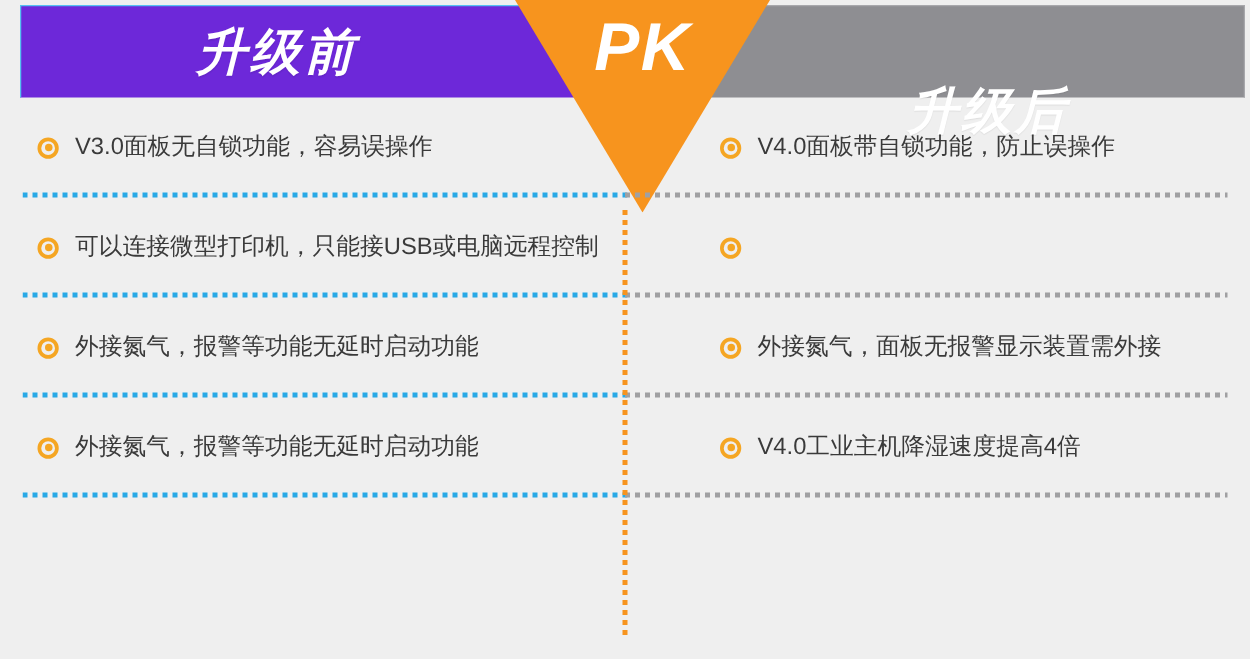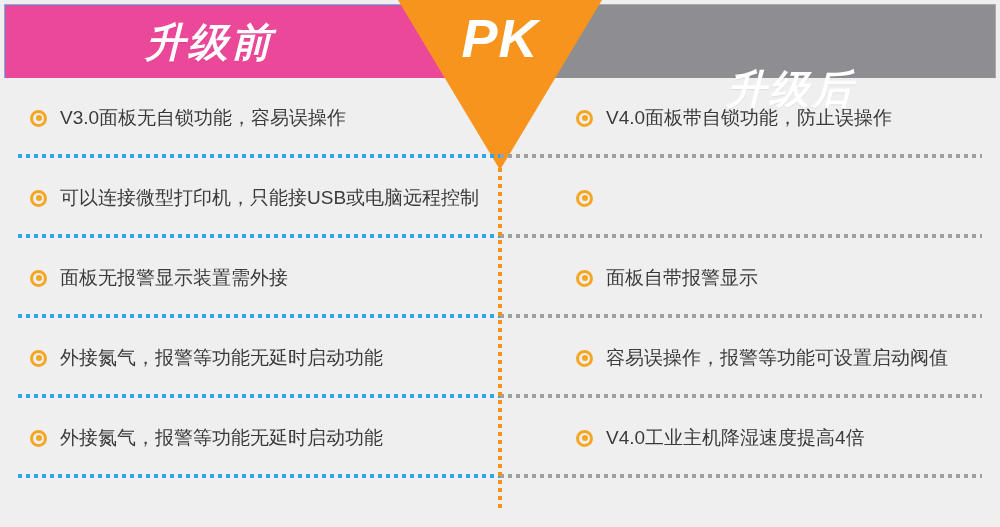--- a/index.html
+++ b/index.html
@@ -21,23 +21,23 @@
   }
 
   
   .header-band {
     position: absolute;
     top: 4px;
     height: 74px;
     box-sizing: border-box;
   }
   #header-left {
-    left: 4px;
+    left: 16px;
     width: 496px;
-    background: #ec4899;
+    background: #6d28d9;
     border-top: 1px solid #55c0f2;
     border-left: 1px solid #55c0f2;
   }
   #header-right {
     left: 500px;
     width: 496px;
     background: #8e8e92;
     border-top: 1px solid #a8a8ac;
     border-right: 1px solid #a8a8ac;
   }
@@ -57,21 +57,21 @@
     left: 140px;
   }
   #header-right .header-title {
     right: 140px;
     margin-top: 47px;
   }
 
   
   #pk-banner {
     position: absolute;
-    left: 398px;
+    left: 412px;
     top: 0;
     width: 204px;
     height: 170px;
     pointer-events: none;
   }
   #pk-banner svg {
     display: block;
     width: 204px;
     height: 170px;
   }
@@ -220,41 +220,29 @@
         <span class="bullet-icon"></span>
         <span class="item-text">可以连接微型打印机，只能接USB或电脑远程控制</span>
       </div>
       <div class="cell right">
         <span class="bullet-icon"></span>
       </div>
       <div class="divider left-divider"></div>
       <div class="divider right-divider"></div>
     </div>
 
-    <div class="row">
-      <div class="cell left">
-        <span class="bullet-icon"></span>
-        <span class="item-text">面板无报警显示装置需外接</span>
-      </div>
-      <div class="cell right">
-        <span class="bullet-icon"></span>
-        <span class="item-text">面板自带报警显示</span>
-      </div>
-      <div class="divider left-divider"></div>
-      <div class="divider right-divider"></div>
-    </div>
 
     <div class="row">
       <div class="cell left">
         <span class="bullet-icon"></span>
         <span class="item-text">外接氮气，报警等功能无延时启动功能</span>
       </div>
       <div class="cell right">
         <span class="bullet-icon"></span>
-        <span class="item-text">容易误操作，报警等功能可设置启动阀值</span>
+        <span class="item-text">外接氮气，面板无报警显示装置需外接</span>
       </div>
       <div class="divider left-divider"></div>
       <div class="divider right-divider"></div>
     </div>
 
     <div class="row">
       <div class="cell left">
         <span class="bullet-icon"></span>
         <span class="item-text">外接氮气，报警等功能无延时启动功能</span>
       </div>

